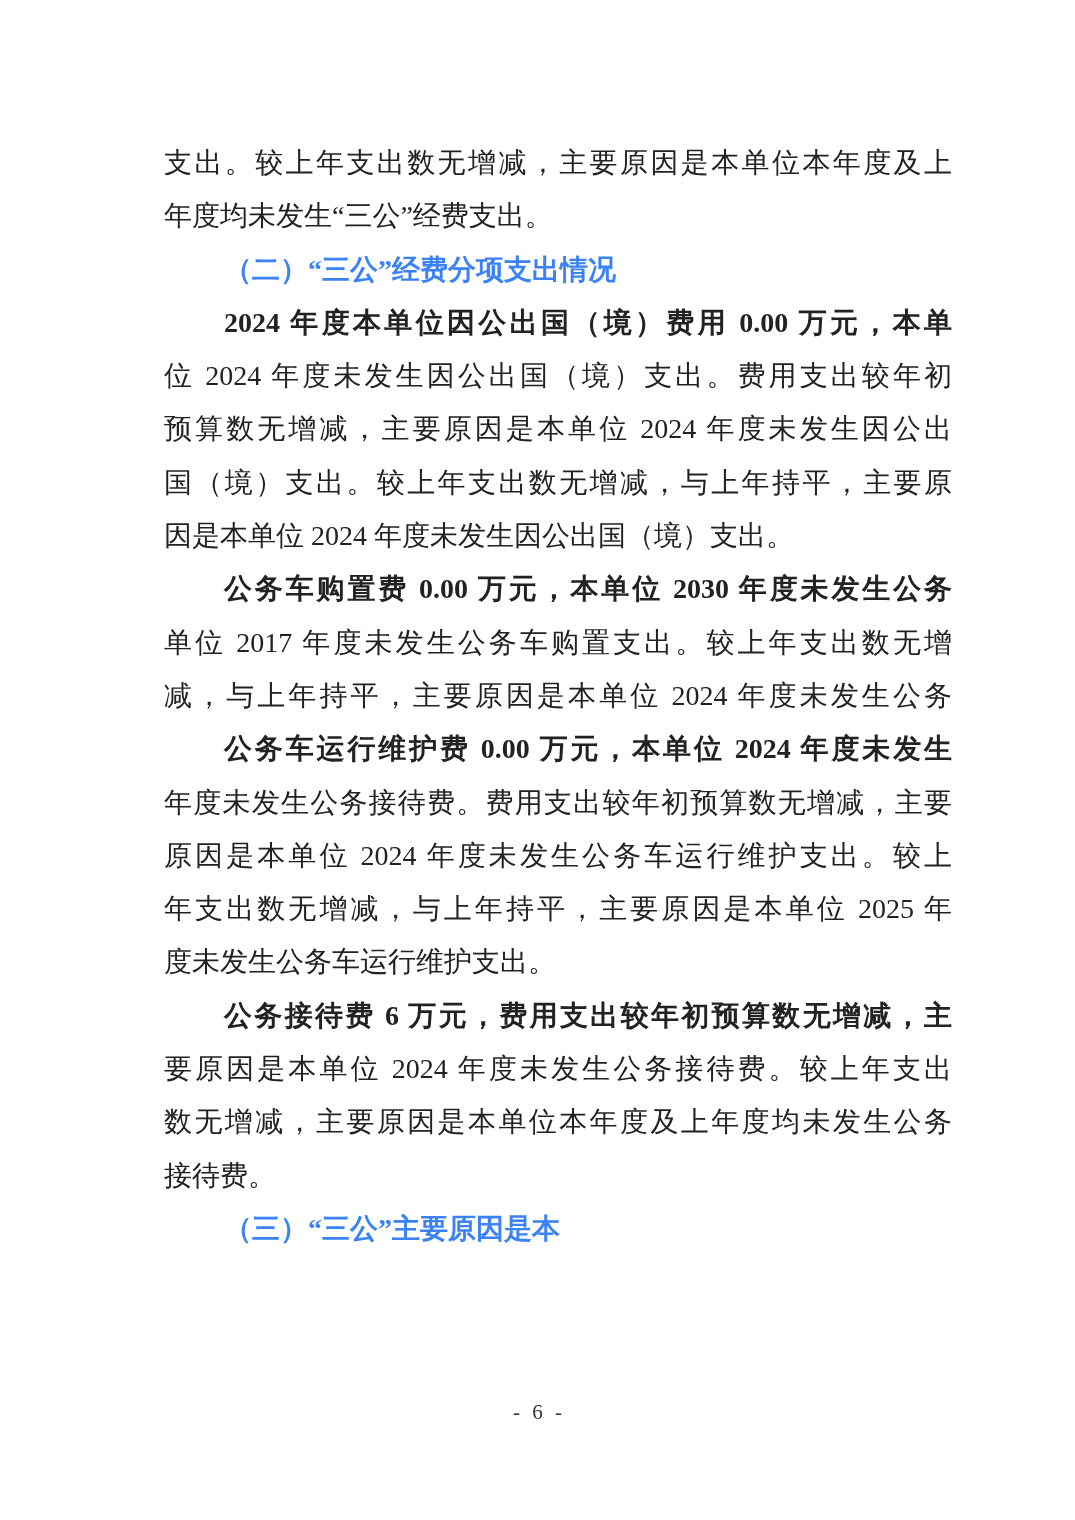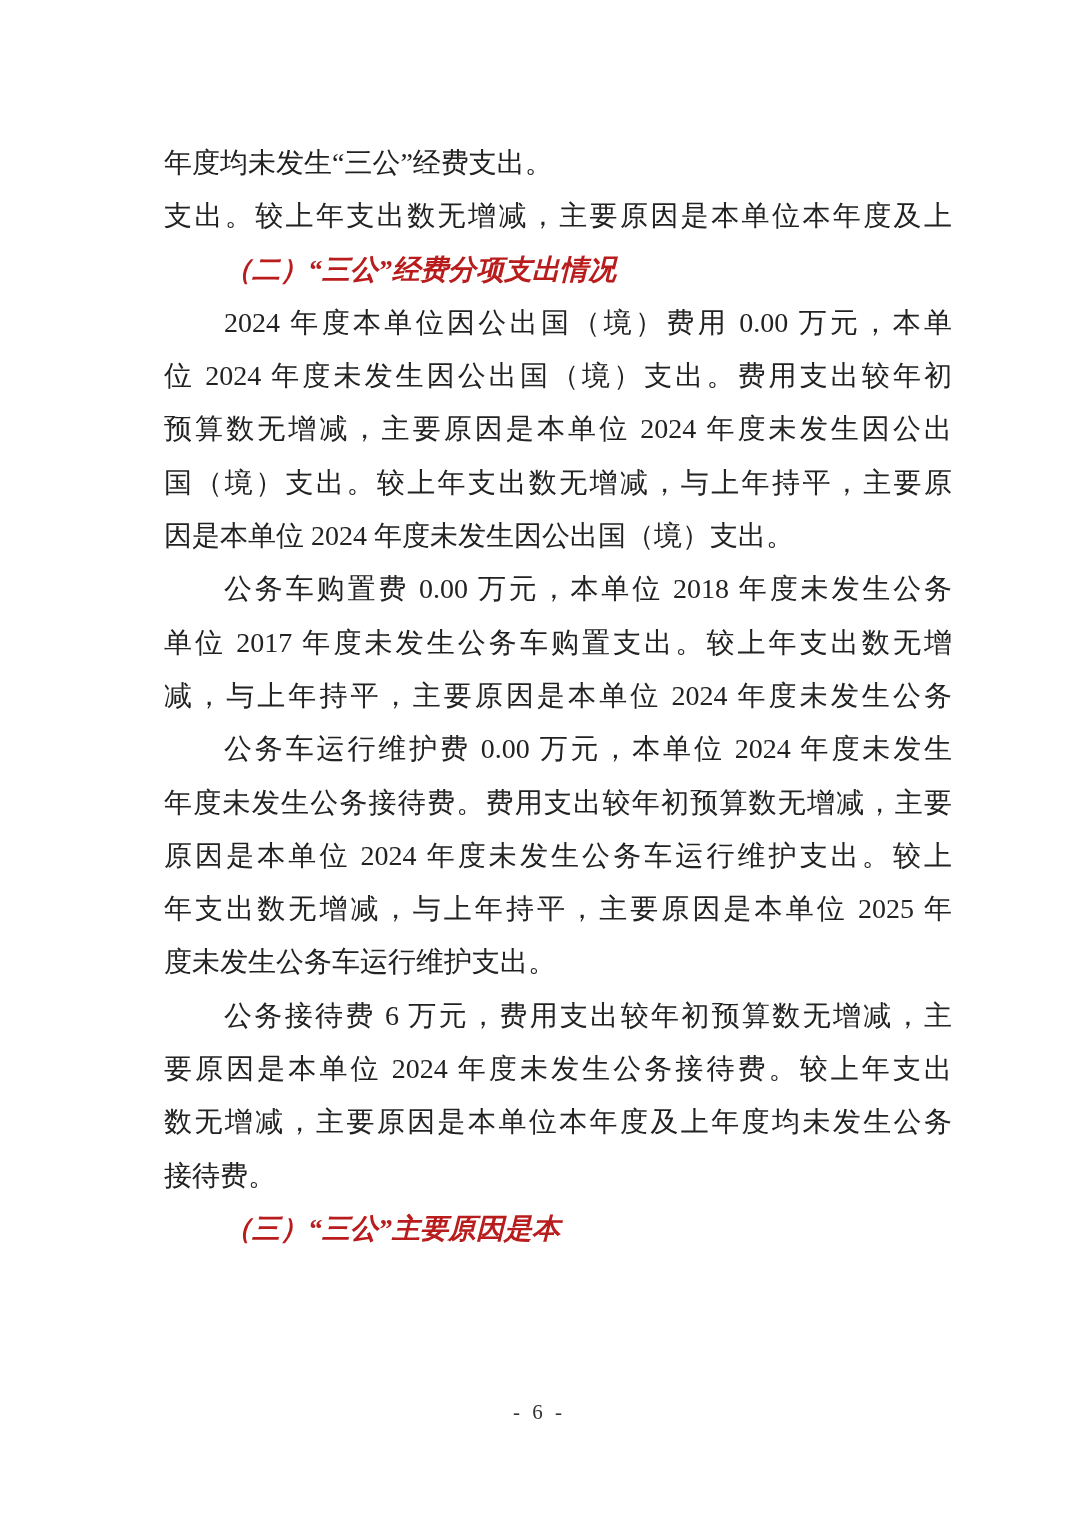--- a/index.html
+++ b/index.html
@@ -31,57 +31,57 @@
     font-size: 28px;
     color: #222222;
     overflow: hidden;
   }
   .line.fill {
     text-align: justify;
     text-align-last: justify;
   }
   .line.indent {
     text-indent: 60px;
+    font-weight: bold;
   }
   .heading .line {
     font-weight: 700;
-    color: #b91c1c;
-    font-style: italic;
+    color: #3b82f6;
   }
   .footer {
     position: absolute;
     left: 0;
     top: 1400px;
     width: 1075px;
     text-align: center;
     font-size: 21px;
     color: #333333;
     word-spacing: 7px;
   }
 </style>
 </head>
 <body>
 
 <div class="doc-body">
     <div class="block paragraph">
+      <div class="line fill">支出。较上年支出数无增减，主要原因是本单位本年度及上</div>
       <div class="line">年度均未发生“三公”经费支出。</div>
-      <div class="line fill">支出。较上年支出数无增减，主要原因是本单位本年度及上</div>
     </div>
     <div class="block heading">
       <div class="line indent">（二）“三公”经费分项支出情况</div>
     </div>
     <div class="block paragraph">
       <div class="line fill indent">2024 年度本单位因公出国（境）费用 0.00 万元，本单</div>
       <div class="line fill">位 2024 年度未发生因公出国（境）支出。费用支出较年初</div>
       <div class="line fill">预算数无增减，主要原因是本单位 2024 年度未发生因公出</div>
       <div class="line fill">国（境）支出。较上年支出数无增减，与上年持平，主要原</div>
       <div class="line">因是本单位 2024 年度未发生因公出国（境）支出。</div>
     </div>
     <div class="block paragraph">
-      <div class="line fill indent">公务车购置费 0.00 万元，本单位 2018 年度未发生公务</div>
+      <div class="line fill indent">公务车购置费 0.00 万元，本单位 2030 年度未发生公务</div>
       <div class="line fill">单位 2017 年度未发生公务车购置支出。较上年支出数无增</div>
       <div class="line fill">减，与上年持平，主要原因是本单位 2024 年度未发生公务</div>
     </div>
     <div class="block paragraph">
       <div class="line fill indent">公务车运行维护费 0.00 万元，本单位 2024 年度未发生</div>
       <div class="line fill">年度未发生公务接待费。费用支出较年初预算数无增减，主要</div>
       <div class="line fill">原因是本单位 2024 年度未发生公务车运行维护支出。较上</div>
       <div class="line fill">年支出数无增减，与上年持平，主要原因是本单位 2025 年</div>
       <div class="line">度未发生公务车运行维护支出。</div>
     </div>

